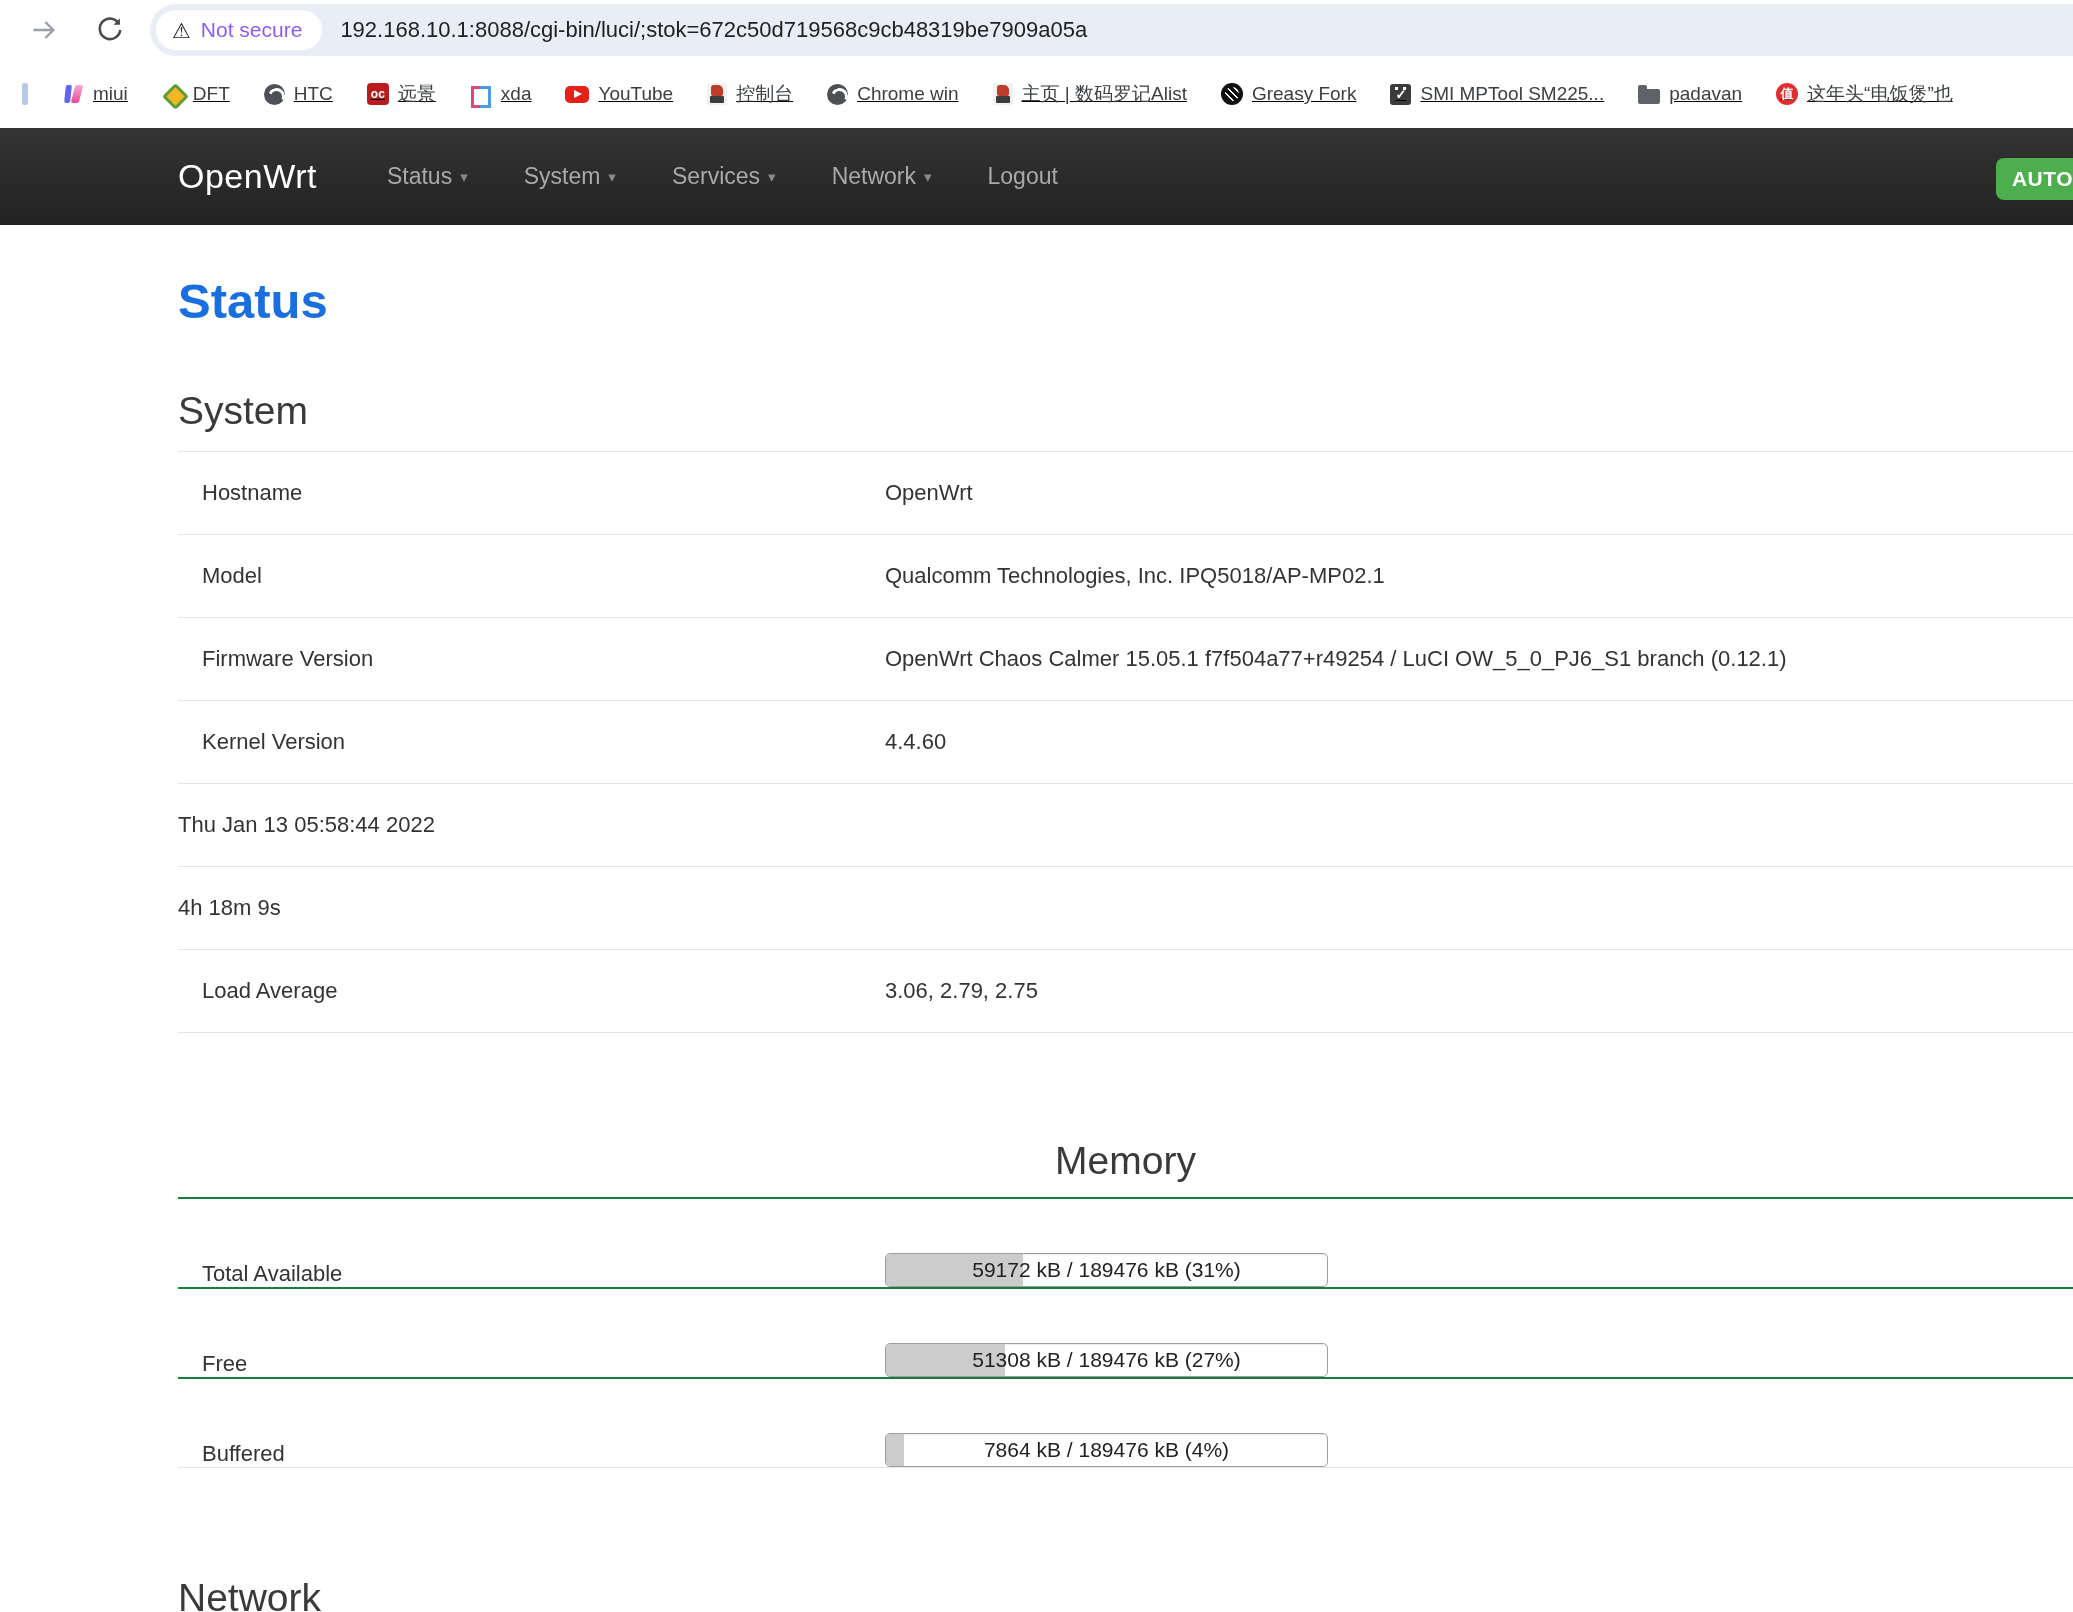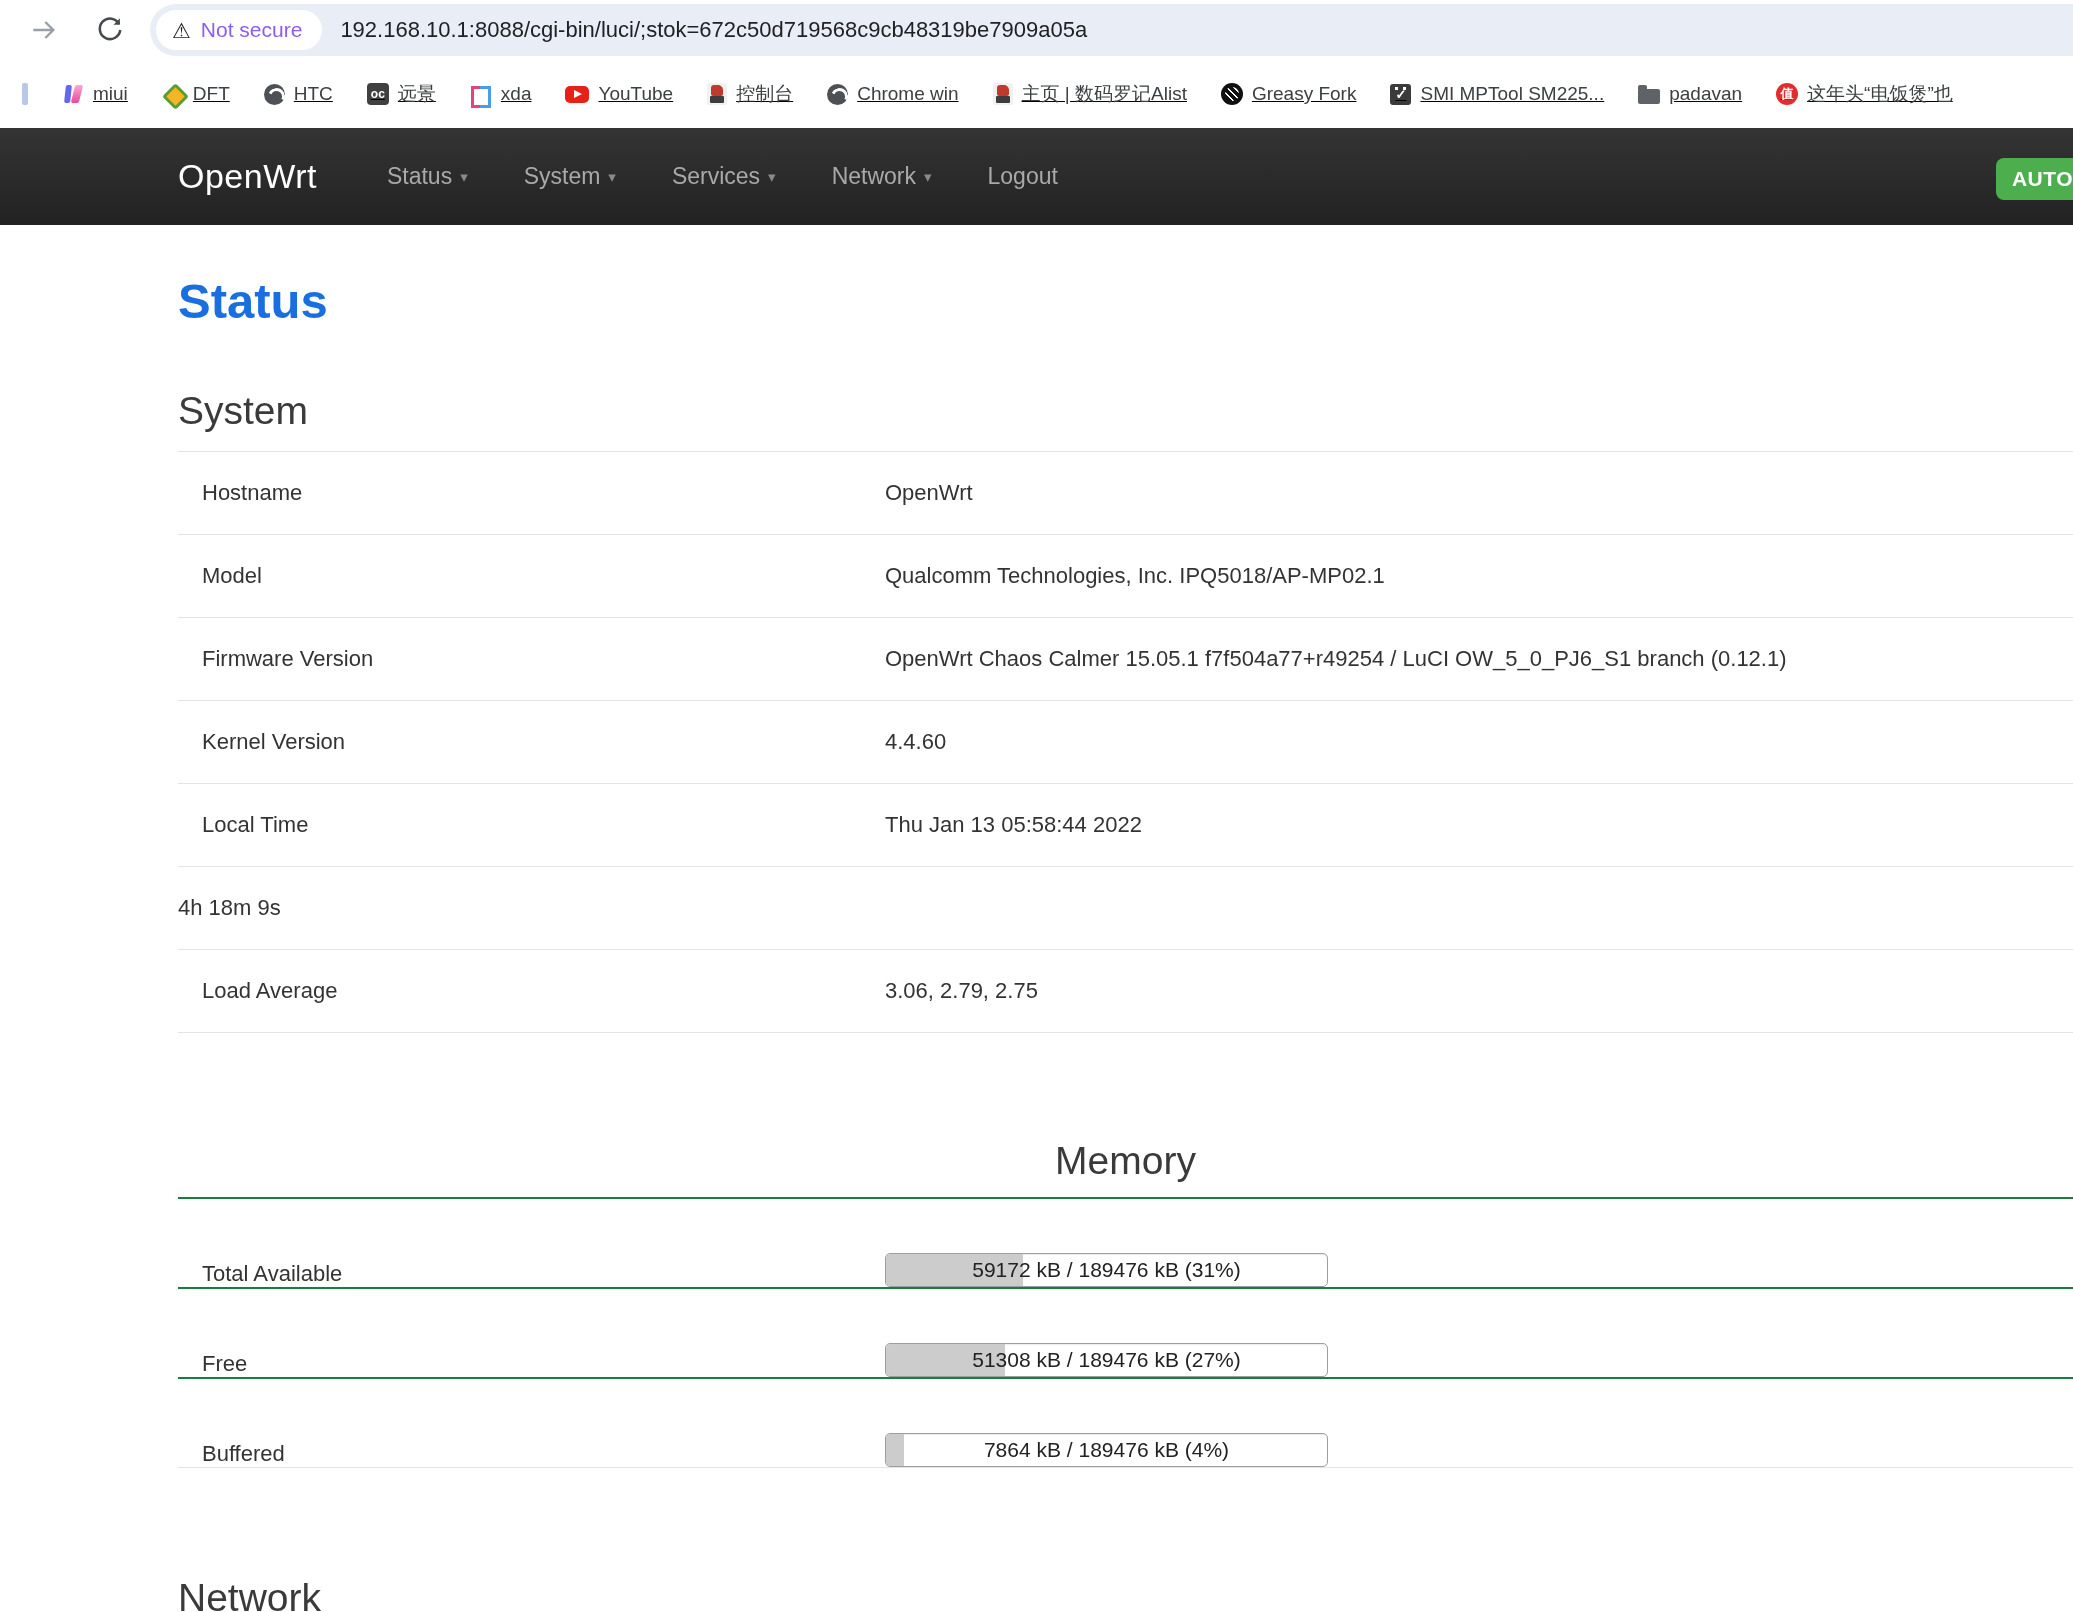--- a/index.html
+++ b/index.html
@@ -36,21 +36,21 @@
                       background: linear-gradient(180deg, #f9a8d4, #ec4899); border-radius: 2px;
                       transform: skewX(-14deg); }
   .fav-dft { }
   .fav-dft::before { content: ""; position: absolute; left: 4px; top: 4px; width: 13px; height: 13px;
                      border: 3px solid #5a9e32; background: #f5b524; transform: rotate(45deg);
                      border-radius: 3px; }
   .fav-globe-dark { background: #4d5156; border-radius: 50%; width: 21px; height: 21px; }
   .fav-globe-dark::after { content: ""; position: absolute; left: 4px; top: 4px; width: 11px; height: 11px;
                      border: 3px solid #fff; border-left-color: transparent; border-bottom-color: transparent;
                      border-radius: 50%; transform: rotate(-20deg); }
-  .fav-yuanjing { background: #404040; border-radius: 4px; width: 22px; height: 22px;
+  .fav-yuanjing { background: #b91c1c; border-radius: 4px; width: 22px; height: 22px;
                   color: #fff; font-size: 12px; font-weight: bold; }
   .fav-xda::before { content: ""; position: absolute; left: 1px; top: 3px; width: 8px; height: 16px;
                      border: 3px solid #e0457b; border-right: none; }
   .fav-xda::after  { content: ""; position: absolute; right: 1px; top: 3px; width: 8px; height: 16px;
                      border: 3px solid #4a9be8; border-left: none; }
   .fav-youtube { width: 24px; height: 17px; background: #e62117; border-radius: 5px; }
   .fav-youtube::after { content: ""; position: absolute; left: 9px; top: 4.5px; width: 0; height: 0;
                         border-left: 8px solid #fff; border-top: 4px solid transparent;
                         border-bottom: 4px solid transparent; }
   .fav-sprite { background: #f1f1f1; width: 20px; height: 22px; border-radius: 2px; }
@@ -226,21 +226,20 @@
     </div>
     <div class="info-row">
       <span class="info-label">Firmware Version</span>
       <span class="info-value">OpenWrt Chaos Calmer 15.05.1 f7f504a77+r49254 / LuCI OW_5_0_PJ6_S1 branch (0.12.1)</span>
     </div>
     <div class="info-row">
       <span class="info-label">Kernel Version</span>
       <span class="info-value">4.4.60</span>
     </div>
     <div class="info-row">
-      <span class="info-label">Local Time</span>
       <span class="info-value">Thu Jan 13 05:58:44 2022</span>
     </div>
     <div class="info-row">
       <span class="info-value">4h 18m 9s</span>
     </div>
     <div class="info-row">
       <span class="info-label">Load Average</span>
       <span class="info-value">3.06, 2.79, 2.75</span>
     </div>
   </div>

